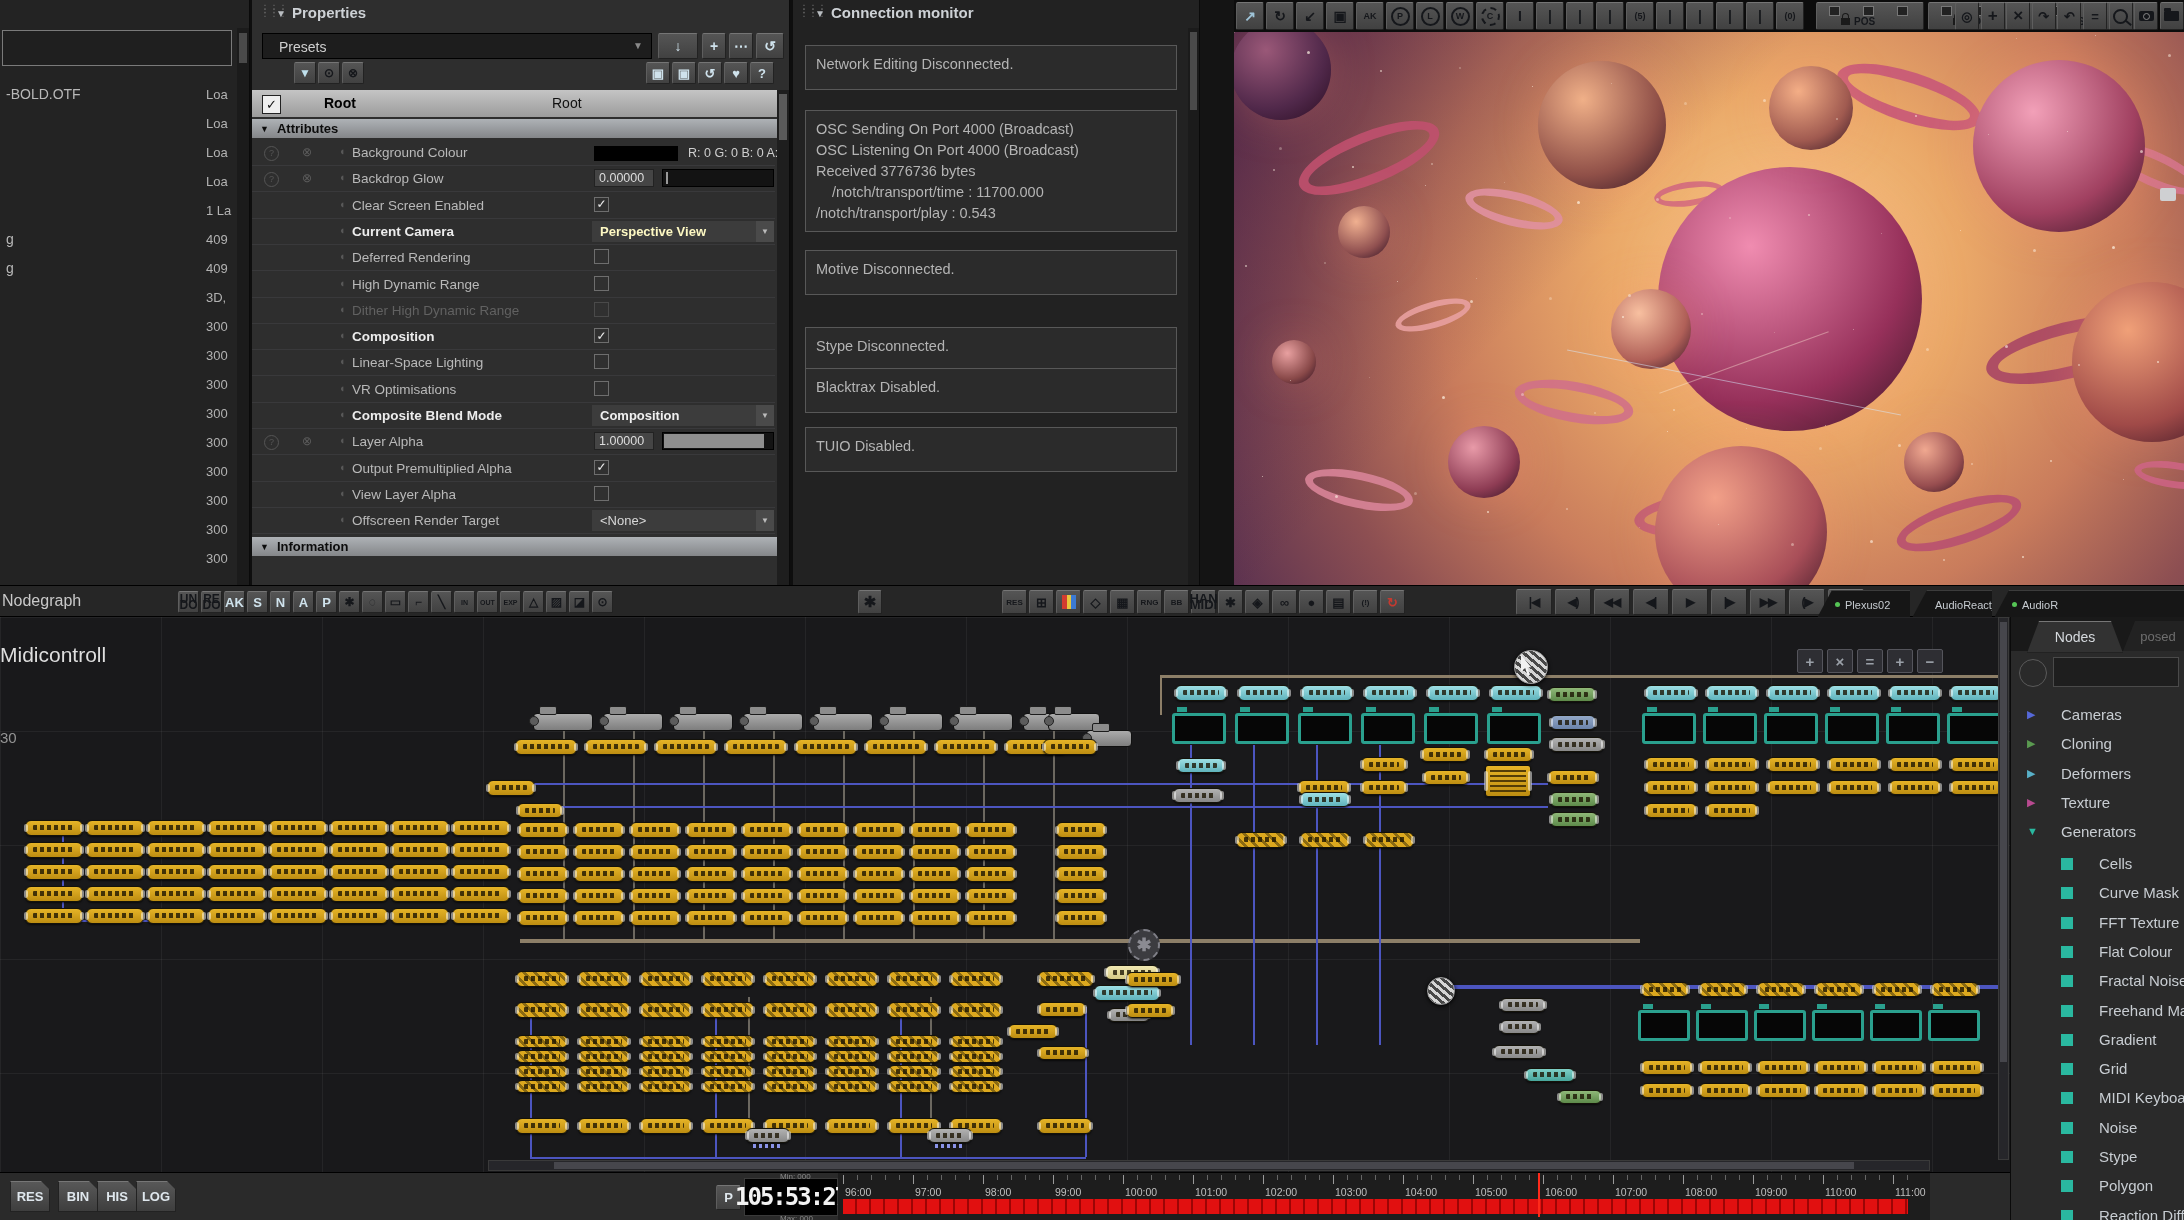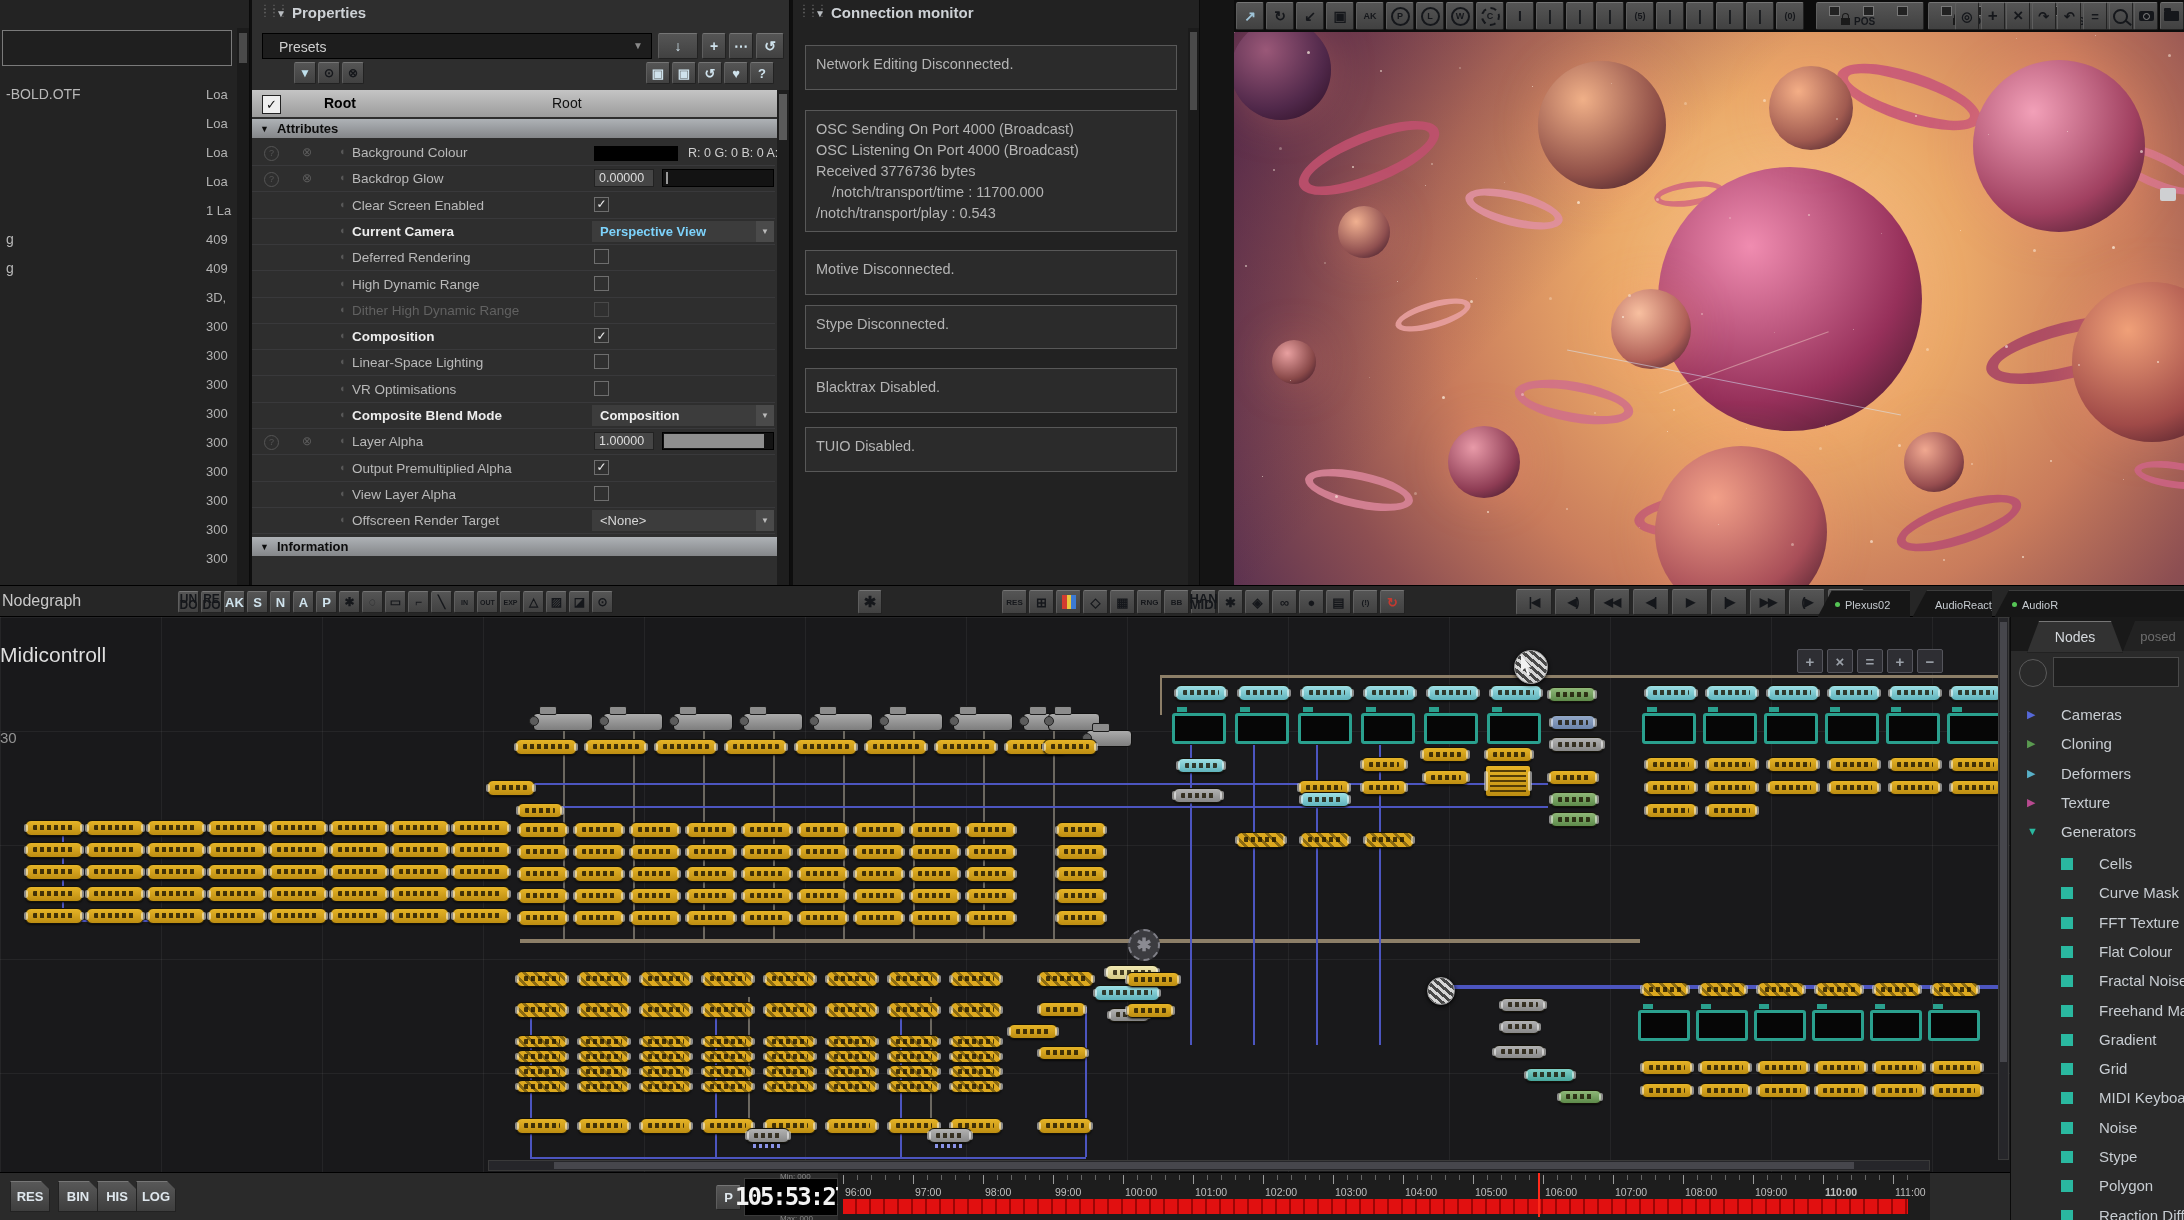--- a/index.html
+++ b/index.html
@@ -217,21 +217,21 @@
       </div>
       <div class="prow" style="top: 192.6px;">
         <div style="position: absolute; left: 88px; top: 5px; color: rgb(88, 88, 88); font-size: 11px;">◐</div>
         <div class="plabel" style="left: 100px;">Clear Screen Enabled</div>
         <div class="chk" style="left: 342px; top: 4px;">✓</div>
       </div>
       <div class="prow" style="top: 218.9px;">
         <div style="position: absolute; left: 88px; top: 5px; color: rgb(88, 88, 88); font-size: 11px;">◐</div>
         <div class="plabel" style="left: 100px; color: rgb(236, 236, 236); font-weight: bold;">Current Camera</div>
         <div style="position: absolute; left: 340px; top: 2px; width: 182px; height: 21px; background: rgb(60, 60, 60);">
-          <div style="position: absolute; left: 8px; top: 3px; color: #7dd3fc; font-size: 13px; font-weight: bold; white-space: nowrap;">Perspective View</div>
+          <div style="position: absolute; left: 8px; top: 3px; color: #fef9c3; font-size: 13px; font-weight: bold; white-space: nowrap;">Perspective View</div>
           <div style="position: absolute; right: 0px; top: 0px; width: 18px; height: 21px; background: rgb(74, 74, 74); color: rgb(187, 187, 187); font-size: 8px; display: flex; align-items: center; justify-content: center;">▼</div>
         </div>
       </div>
       <div class="prow" style="top: 245.2px;">
         <div style="position: absolute; left: 88px; top: 5px; color: rgb(88, 88, 88); font-size: 11px;">◐</div>
         <div class="plabel" style="left: 100px;">Deferred Rendering</div>
         <div class="chk" style="left: 342px; top: 4px;"></div>
       </div>
       <div class="prow" style="top: 271.5px;">
         <div style="position: absolute; left: 88px; top: 5px; color: rgb(88, 88, 88); font-size: 11px;">◐</div>
@@ -315,21 +315,21 @@
       <div class="cbox" style="top: 110px; height: 122px;">
         <div style="position: relative;">OSC Sending On Port 4000 (Broadcast)</div>
         <div style="position: relative;">OSC Listening On Port 4000 (Broadcast)</div>
         <div style="position: relative;">Received 3776736 bytes</div>
         <div style="position: relative; margin-left: 16px;">/notch/transport/time : 11700.000</div>
         <div style="position: relative;">/notch/transport/play : 0.543</div>
       </div>
       <div class="cbox" style="top: 250px; height: 45px;">
         <div style="position: relative;">Motive Disconnected.</div>
       </div>
-      <div class="cbox" style="top: 305px; height: 44px;">
+      <div class="cbox" style="top: 327px; height: 44px;">
         <div style="position: relative;">Stype Disconnected.</div>
       </div>
       <div class="cbox" style="top: 368px; height: 45px;">
         <div style="position: relative;">Blacktrax Disabled.</div>
       </div>
       <div class="cbox" style="top: 427px; height: 45px;">
         <div style="position: relative;">TUIO Disabled.</div>
       </div>
     </div>
   <div class="abs" style="right:0;top:28px;width:11px;bottom:0;background:#1b1b1b">
@@ -1576,19 +1576,19 @@
       <div class="tlabel" style="left: 637px; top: 13px;">105:00</div>
       <div class="tick" style="left: 705px; top: 2px; height: 9px;"></div>
       <div class="tlabel" style="left: 707px; top: 13px;">106:00</div>
       <div class="tick" style="left: 775px; top: 2px; height: 9px;"></div>
       <div class="tlabel" style="left: 777px; top: 13px;">107:00</div>
       <div class="tick" style="left: 845px; top: 2px; height: 9px;"></div>
       <div class="tlabel" style="left: 847px; top: 13px;">108:00</div>
       <div class="tick" style="left: 915px; top: 2px; height: 9px;"></div>
       <div class="tlabel" style="left: 917px; top: 13px;">109:00</div>
       <div class="tick" style="left: 985px; top: 2px; height: 9px;"></div>
-      <div class="tlabel" style="left: 987px; top: 13px; font-weight: bold;">110:00</div>
+      <div class="tlabel" style="left: 987px; top: 13px;">110:00</div>
       <div class="tick" style="left: 1055px; top: 2px; height: 9px;"></div>
       <div class="tlabel" style="left: 1057px; top: 13px;">111:00</div>
       <div style="position: absolute; left: 5px; top: 26px; width: 1065px; height: 15px; background: repeating-linear-gradient(90deg, rgb(225, 16, 16) 0px, rgb(225, 16, 16) 12px, rgb(156, 5, 5) 12px, rgb(156, 5, 5) 14px);"></div>
       <div style="position: absolute; left: 700px; top: 0px; width: 2px; height: 44px; background: rgb(255, 42, 26);"></div>
     </div>
 </div>
 
 </body></html>

